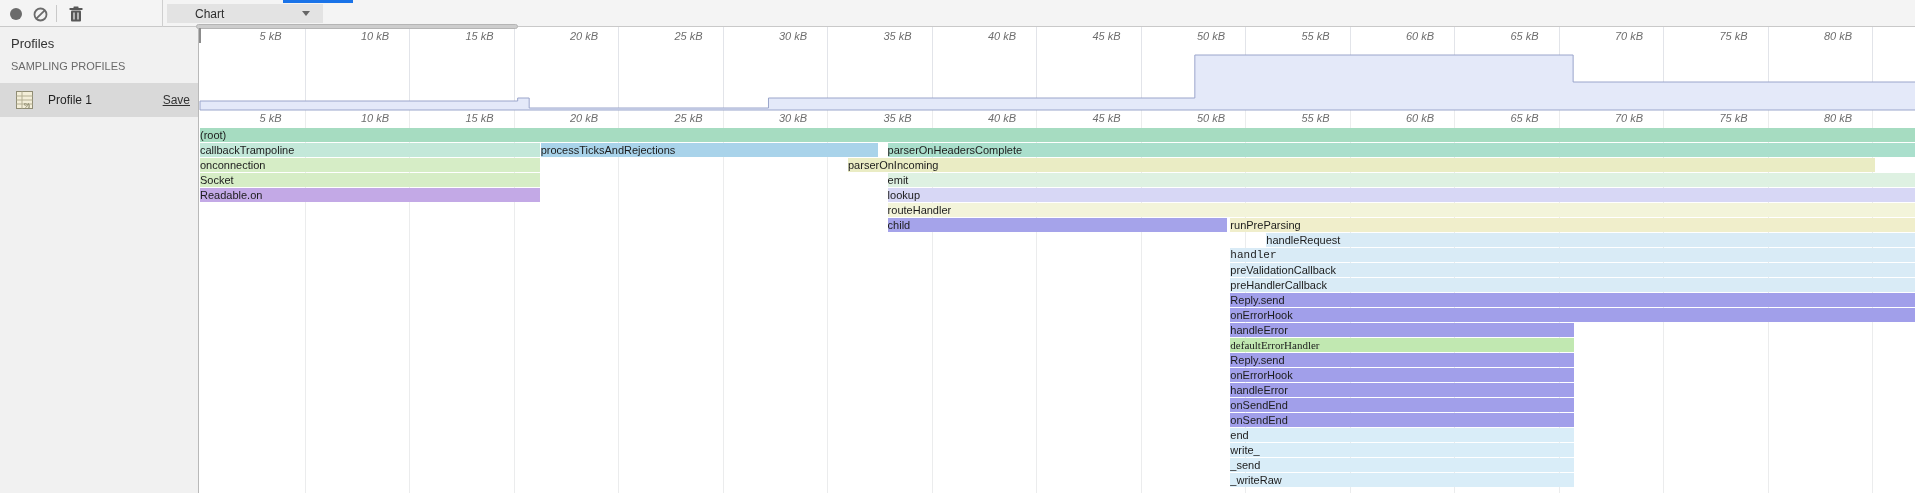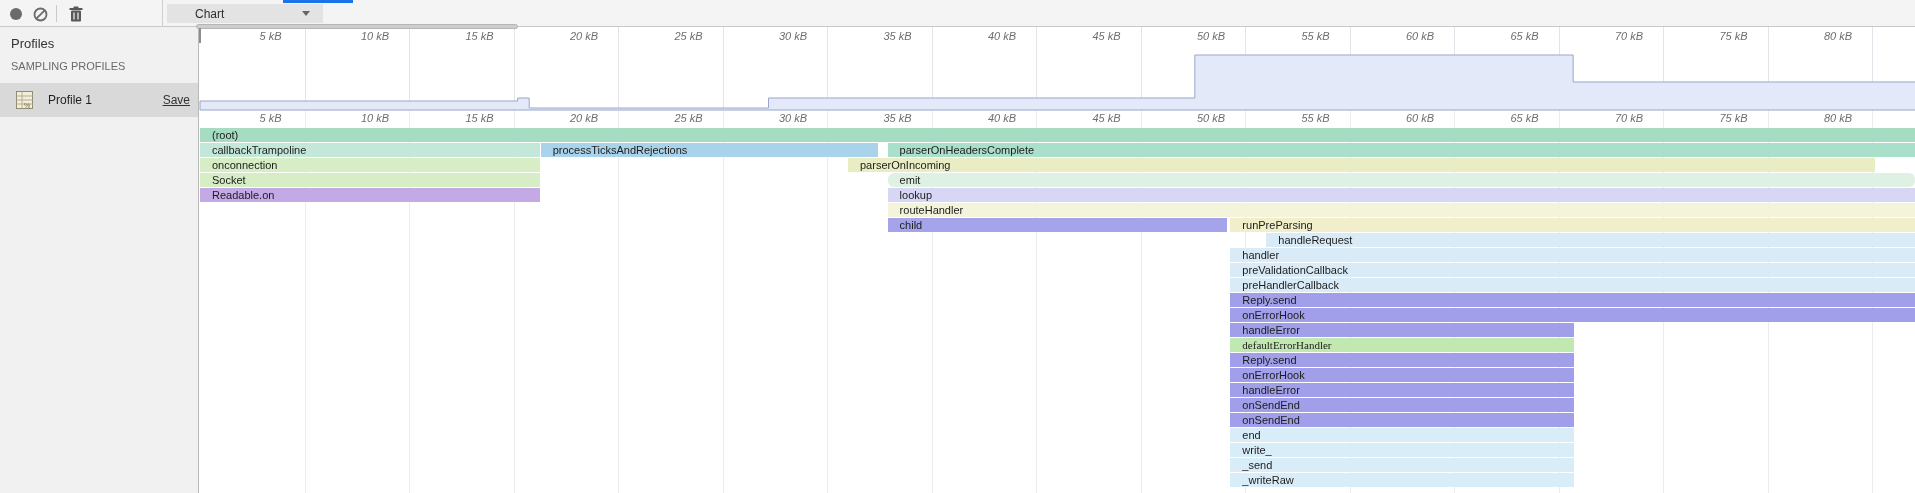--- a/index.html
+++ b/index.html
@@ -35,21 +35,21 @@
   
   .gl1{position:absolute;top:27px;height:83px;width:1px;background:#e2e4e9;z-index:1;}
   .gl2{position:absolute;top:110px;height:383px;width:1px;background:#ebeced;z-index:1;}
   .tick-label{position:absolute;width:60px;text-align:center;font-size:11px;color:#6e6e6e;z-index:3;font-style:italic;}
   .ov-svg{position:absolute;left:0;top:0;z-index:2;pointer-events:none;}
   .hscroll-thumb{position:absolute;left:196px;top:24px;width:322px;height:5px;background:#cdcdcd;
                  border:1px solid #b5b5b5;border-radius:3px;box-sizing:border-box;z-index:4;cursor:pointer;}
   .origin-marker{position:absolute;left:199px;top:28px;width:2px;height:15px;background:#8c8c8c;z-index:4;}
 
   .frame{position:absolute;height:14px;z-index:2;font-size:11px;line-height:14px;color:#1c1c1c;
-         white-space:nowrap;overflow:hidden;padding-left:12px;box-sizing:border-box;cursor:pointer;}
+         white-space:nowrap;overflow:hidden;padding-left:0;box-sizing:border-box;cursor:pointer;}
   .frame.dots{background-image:radial-gradient(rgba(255,255,255,.8) 1px, transparent 1.4px);
               background-size:8px 5px;}
 </style>
 </head>
 <body>
 
 <div class="stage">
 
   <div class="toolbar">
     <div class="tb-btn" style="left:5px">
@@ -163,28 +163,28 @@
       <div class="gl2" style="left: 1872px;"></div>
       <div class="tick-label" style="left: 1808px; top: 30px;">80 kB</div>
       <div class="tick-label" style="left: 1808px; top: 112px;">80 kB</div>
       <div class="frame" title="(root)" style="left: 200px; top: 128px; width: 1714.89px; background: rgb(166, 220, 193);">(root)</div>
       <div class="frame" title="callbackTrampoline" style="left: 200px; top: 143px; width: 339.67px; background: rgb(195, 232, 217);">callbackTrampoline</div>
       <div class="frame" title="processTicksAndRejections" style="left: 540.67px; top: 143px; width: 337px; background: rgb(169, 211, 234);">processTicksAndRejections</div>
       <div class="frame" title="parserOnHeadersComplete" style="left: 887.61px; top: 143px; width: 1027.28px; background: rgb(170, 223, 204);">parserOnHeadersComplete</div>
       <div class="frame" title="onconnection" style="left: 200px; top: 158px; width: 339.67px; background: rgb(214, 237, 198);">onconnection</div>
       <div class="frame" title="parserOnIncoming" style="left: 848px; top: 158px; width: 1027.28px; background: rgb(234, 236, 196);">parserOnIncoming</div>
       <div class="frame" title="Socket" style="left: 200px; top: 173px; width: 339.67px; background: rgb(214, 237, 198);">Socket</div>
-      <div class="frame" title="emit" style="left: 887.61px; top: 173px; width: 1027.28px; background: rgb(222, 241, 226); border-radius: 6px;">emit</div>
+      <div class="frame" title="emit" style="left: 887.61px; top: 173px; width: 1027.28px; background: rgb(222, 241, 226);">emit</div>
       <div class="frame" title="Readable.on" style="left: 200px; top: 188px; width: 339.67px; background: rgb(195, 169, 230);">Readable.on</div>
       <div class="frame" title="lookup" style="left: 887.61px; top: 188px; width: 1027.28px; background: rgb(215, 215, 245);">lookup</div>
       <div class="frame" title="routeHandler" style="left: 887.61px; top: 203px; width: 1027.28px; background: rgb(243, 244, 218);">routeHandler</div>
       <div class="frame dots" title="child" style="left: 887.61px; top: 218px; width: 339.67px; background: rgb(165, 163, 234);">child</div>
       <div class="frame" title="runPreParsing" style="left: 1230.37px; top: 218px; width: 684.52px; background: rgb(240, 238, 203);">runPreParsing</div>
       <div class="frame" title="handleRequest" style="left: 1230.37px; top: 233px; width: 684.52px; background: rgb(217, 235, 246); margin-left: 36px;">handleRequest</div>
-      <div class="frame" title="handler" style="left: 1230.37px; top: 248px; width: 684.52px; background: rgb(217, 235, 246);">handler</div>
+      <div class="frame" title="handler" style="left: 1230.37px; top: 248px; width: 684.52px; background: rgb(217, 235, 246); font-family: Liberation Mono, monospace;">handler</div>
       <div class="frame" title="preValidationCallback" style="left: 1230.37px; top: 263px; width: 684.52px; background: rgb(217, 235, 246);">preValidationCallback</div>
       <div class="frame" title="preHandlerCallback" style="left: 1230.37px; top: 278px; width: 684.52px; background: rgb(217, 235, 246);">preHandlerCallback</div>
       <div class="frame" title="Reply.send" style="left: 1230.37px; top: 293px; width: 684.52px; background: rgb(161, 159, 234);">Reply.send</div>
       <div class="frame" title="onErrorHook" style="left: 1230.37px; top: 308px; width: 684.52px; background: rgb(161, 159, 234);">onErrorHook</div>
       <div class="frame" title="handleError" style="left: 1230.37px; top: 323px; width: 343.85px; background: rgb(161, 159, 234);">handleError</div>
       <div class="frame" title="defaultErrorHandler" style="left: 1230.37px; top: 338px; width: 343.85px; background: rgb(193, 232, 177); font-family: Liberation Serif, serif;">defaultErrorHandler</div>
       <div class="frame" title="Reply.send" style="left: 1230.37px; top: 353px; width: 343.85px; background: rgb(161, 159, 234);">Reply.send</div>
       <div class="frame" title="onErrorHook" style="left: 1230.37px; top: 368px; width: 343.85px; background: rgb(161, 159, 234);">onErrorHook</div>
       <div class="frame" title="handleError" style="left: 1230.37px; top: 383px; width: 343.85px; background: rgb(161, 159, 234);">handleError</div>
       <div class="frame" title="onSendHook" style="left: 1230.37px; top: 398px; width: 343.85px; background: rgb(161, 159, 234);">onSendEnd</div>

